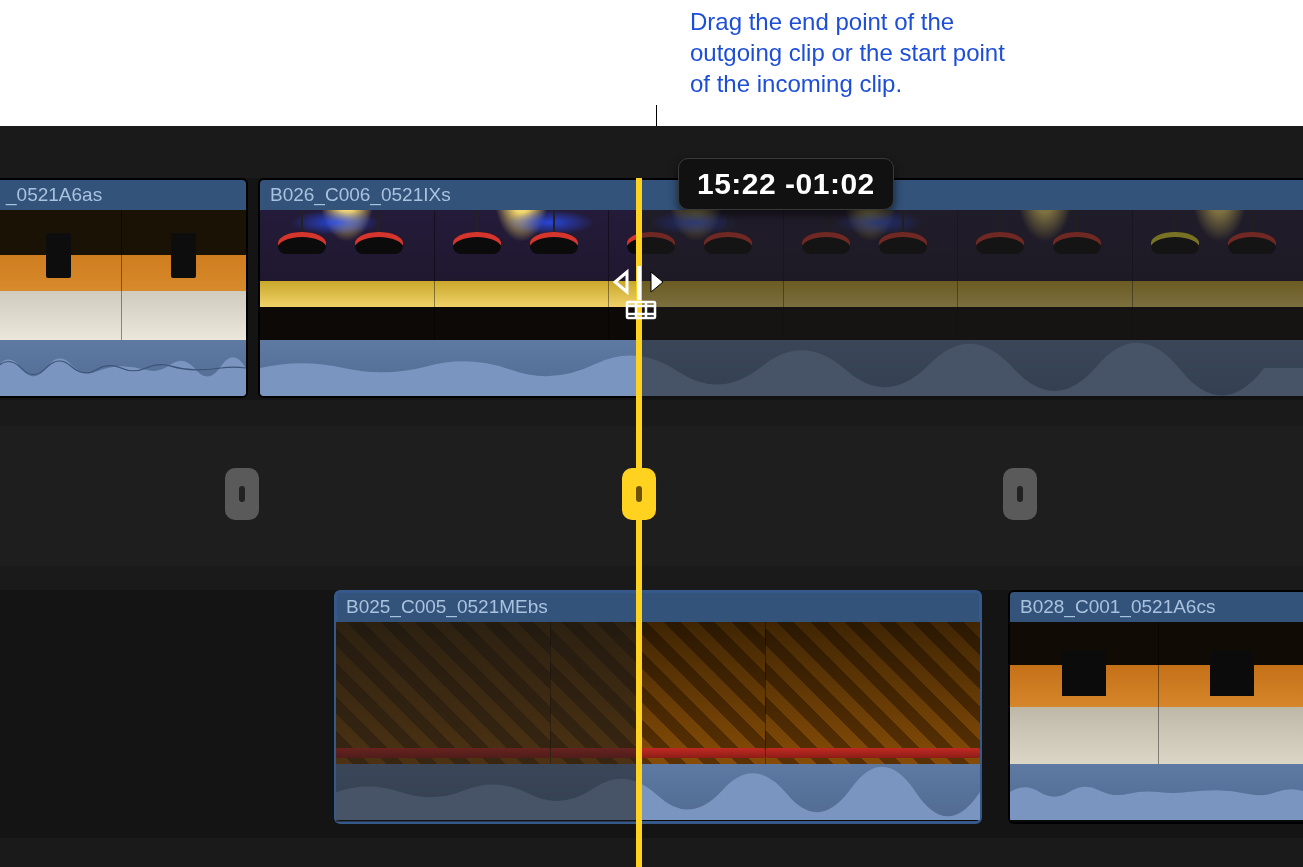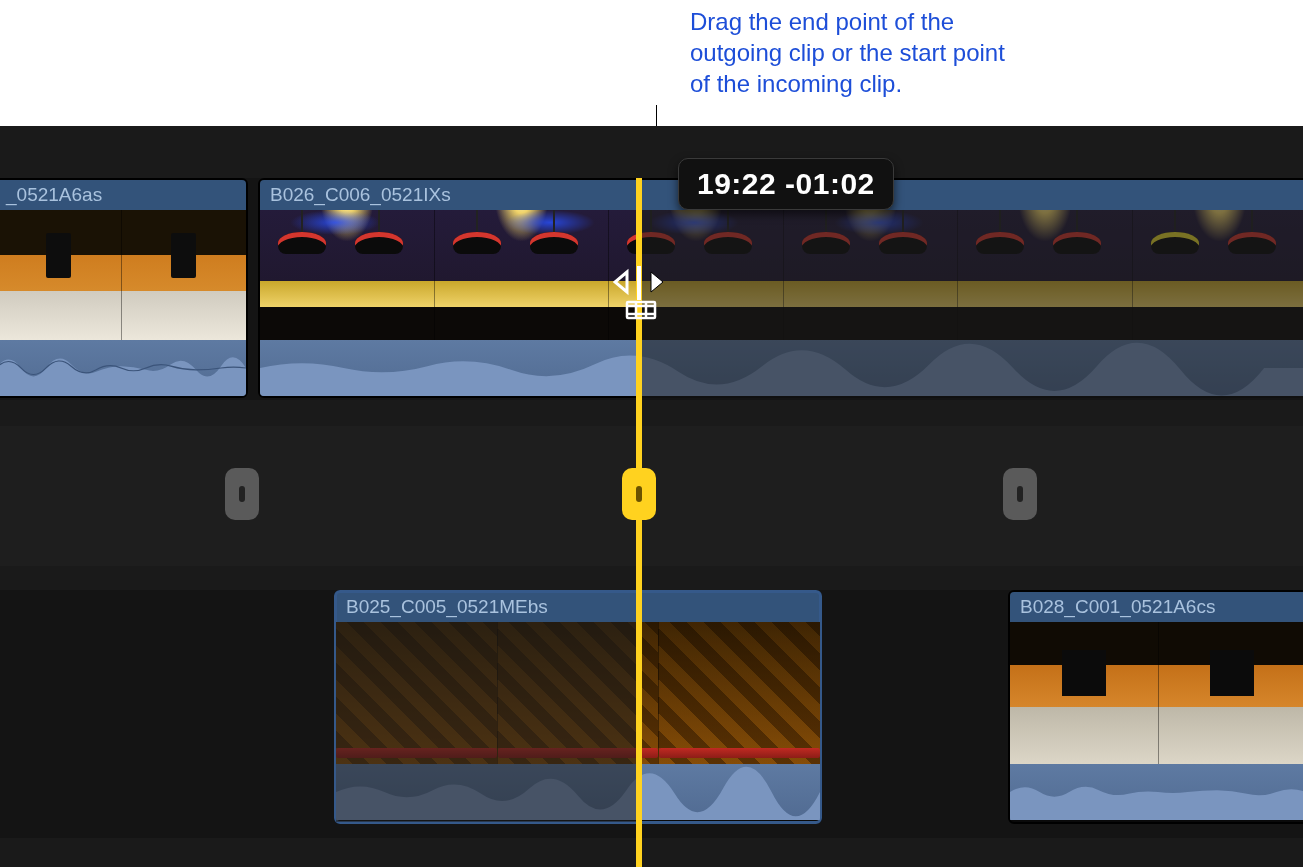--- a/index.html
+++ b/index.html
@@ -223,21 +223,21 @@
 
   <div class="dim-overlay" style="left:640px; top:84px; width:668px; height:188px;"></div>
 
   <div class="edge-dot" style="left:225px; top:342px;">
       <span></span>
     </div>
   <div class="edge-dot" style="left:1003px; top:342px;">
       <span></span>
     </div>
 
-  <div class="clip selected" style="left:334px; top:464px; width:488px; height:234px;">
+  <div class="clip selected" style="left:334px; top:464px; width:648px; height:234px;">
     <div class="clip-header">B025_C005_0521MEbs</div>
     <div class="clip-video" style="height:142px;">
       <div class="frame pyramid"></div>
       <div class="frame pyramid"></div>
       <div class="frame pyramid"></div>
     </div>
     <div class="clip-audio">
       <svg viewBox="0 0 100 30" preserveAspectRatio="none">
         <path d="M0 15 Q5 9 10 15 T20 14 T30 16 T40 13 T50 17 T60 14 T70 16 T80 13 T90 15 T100 15 V30 H0 Z" fill="#7a95bf"></path>
       </svg>
@@ -257,21 +257,21 @@
         <path d="M0 15 Q5 10 10 15 T20 15 T30 14 T40 16 T50 15 T60 15 T70 14 T80 16 T90 15 T100 15 V30 H0 Z" fill="#7a95bf"></path>
       </svg>
     </div>
   </div>
 
   <div class="playhead"></div>
   <div class="playhead-dash">
       <span></span>
     </div>
 
-  <div class="tc-badge">19:22  -01:02</div>
+  <div class="tc-badge">15:22  -01:02</div>
 
   <div class="trim-cursor" style="left:613px; top:130px;">
     <svg width="56" height="68" viewBox="0 0 56 68">
       <g fill="#fff" stroke="#000" stroke-width="1">
 
         <path d="M14 16 L2 26 L14 36 Z" fill="none" stroke="#fff" stroke-width="3"></path>
 
         <path d="M38 16 L50 26 L38 36 Z" fill="#fff"></path>
 
         <rect x="24" y="10" width="4" height="34" fill="#fff" stroke="none"></rect>

